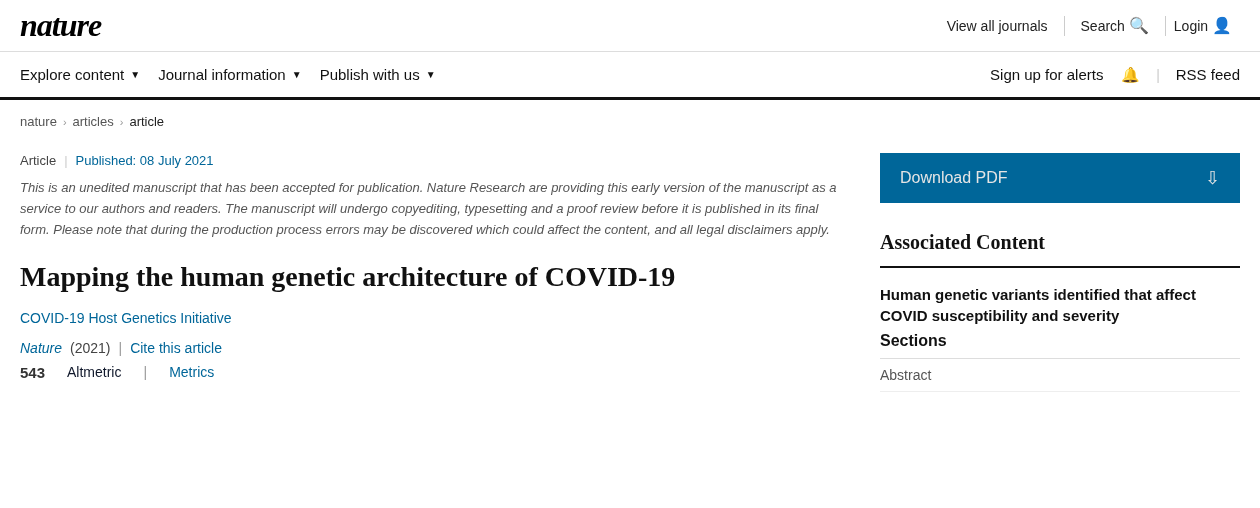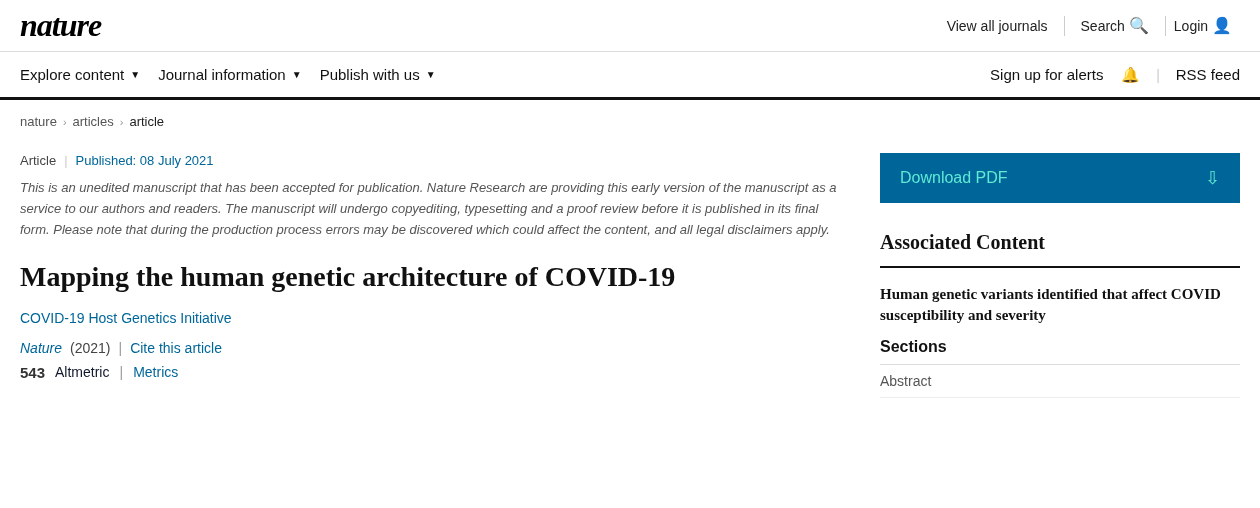--- a/index.html
+++ b/index.html
@@ -211,36 +211,36 @@
       color: #006699;
       text-decoration: none;
     }
 
     
     .altmetric-row {
       font-size: 14px;
       color: #333;
       display: flex;
       align-items: center;
-      gap: 10px;
+      gap: 22px;
     }
     .altmetric-score {
       font-weight: 700;
       font-size: 15px;
     }
     .altmetric-label { color: #0f172a; }
     .metrics-link {
       color: #006699;
       text-decoration: none;
     }
 
     
     .download-btn {
       background: #006699;
-      color: #5eead4;
+      color: #e5e5e5;
       padding: 14px 20px;
       font-size: 16px;
       font-weight: 500;
       display: flex;
       align-items: center;
       justify-content: space-between;
       cursor: pointer;
       margin-bottom: 28px;
       border: none;
       width: 100%;
@@ -259,22 +259,22 @@
     .associated-divider {
       border: none;
       border-top: 2px solid #111;
       margin-bottom: 16px;
     }
     .associated-item-title {
       font-size: 15px;
       font-weight: 700;
       color: #111;
       line-height: 1.4;
-      margin-bottom: 12px;
-      font-family: Liberation Serif, serif;
+      margin-bottom: 6px;
+      font-family: Liberation Sans, sans-serif;
     }
     .associated-item-authors {
       font-size: 13px;
       color: #555;
       margin-bottom: 24px;
     }
 
     .sections-title {
       font-size: 16px;
       font-weight: 700;

